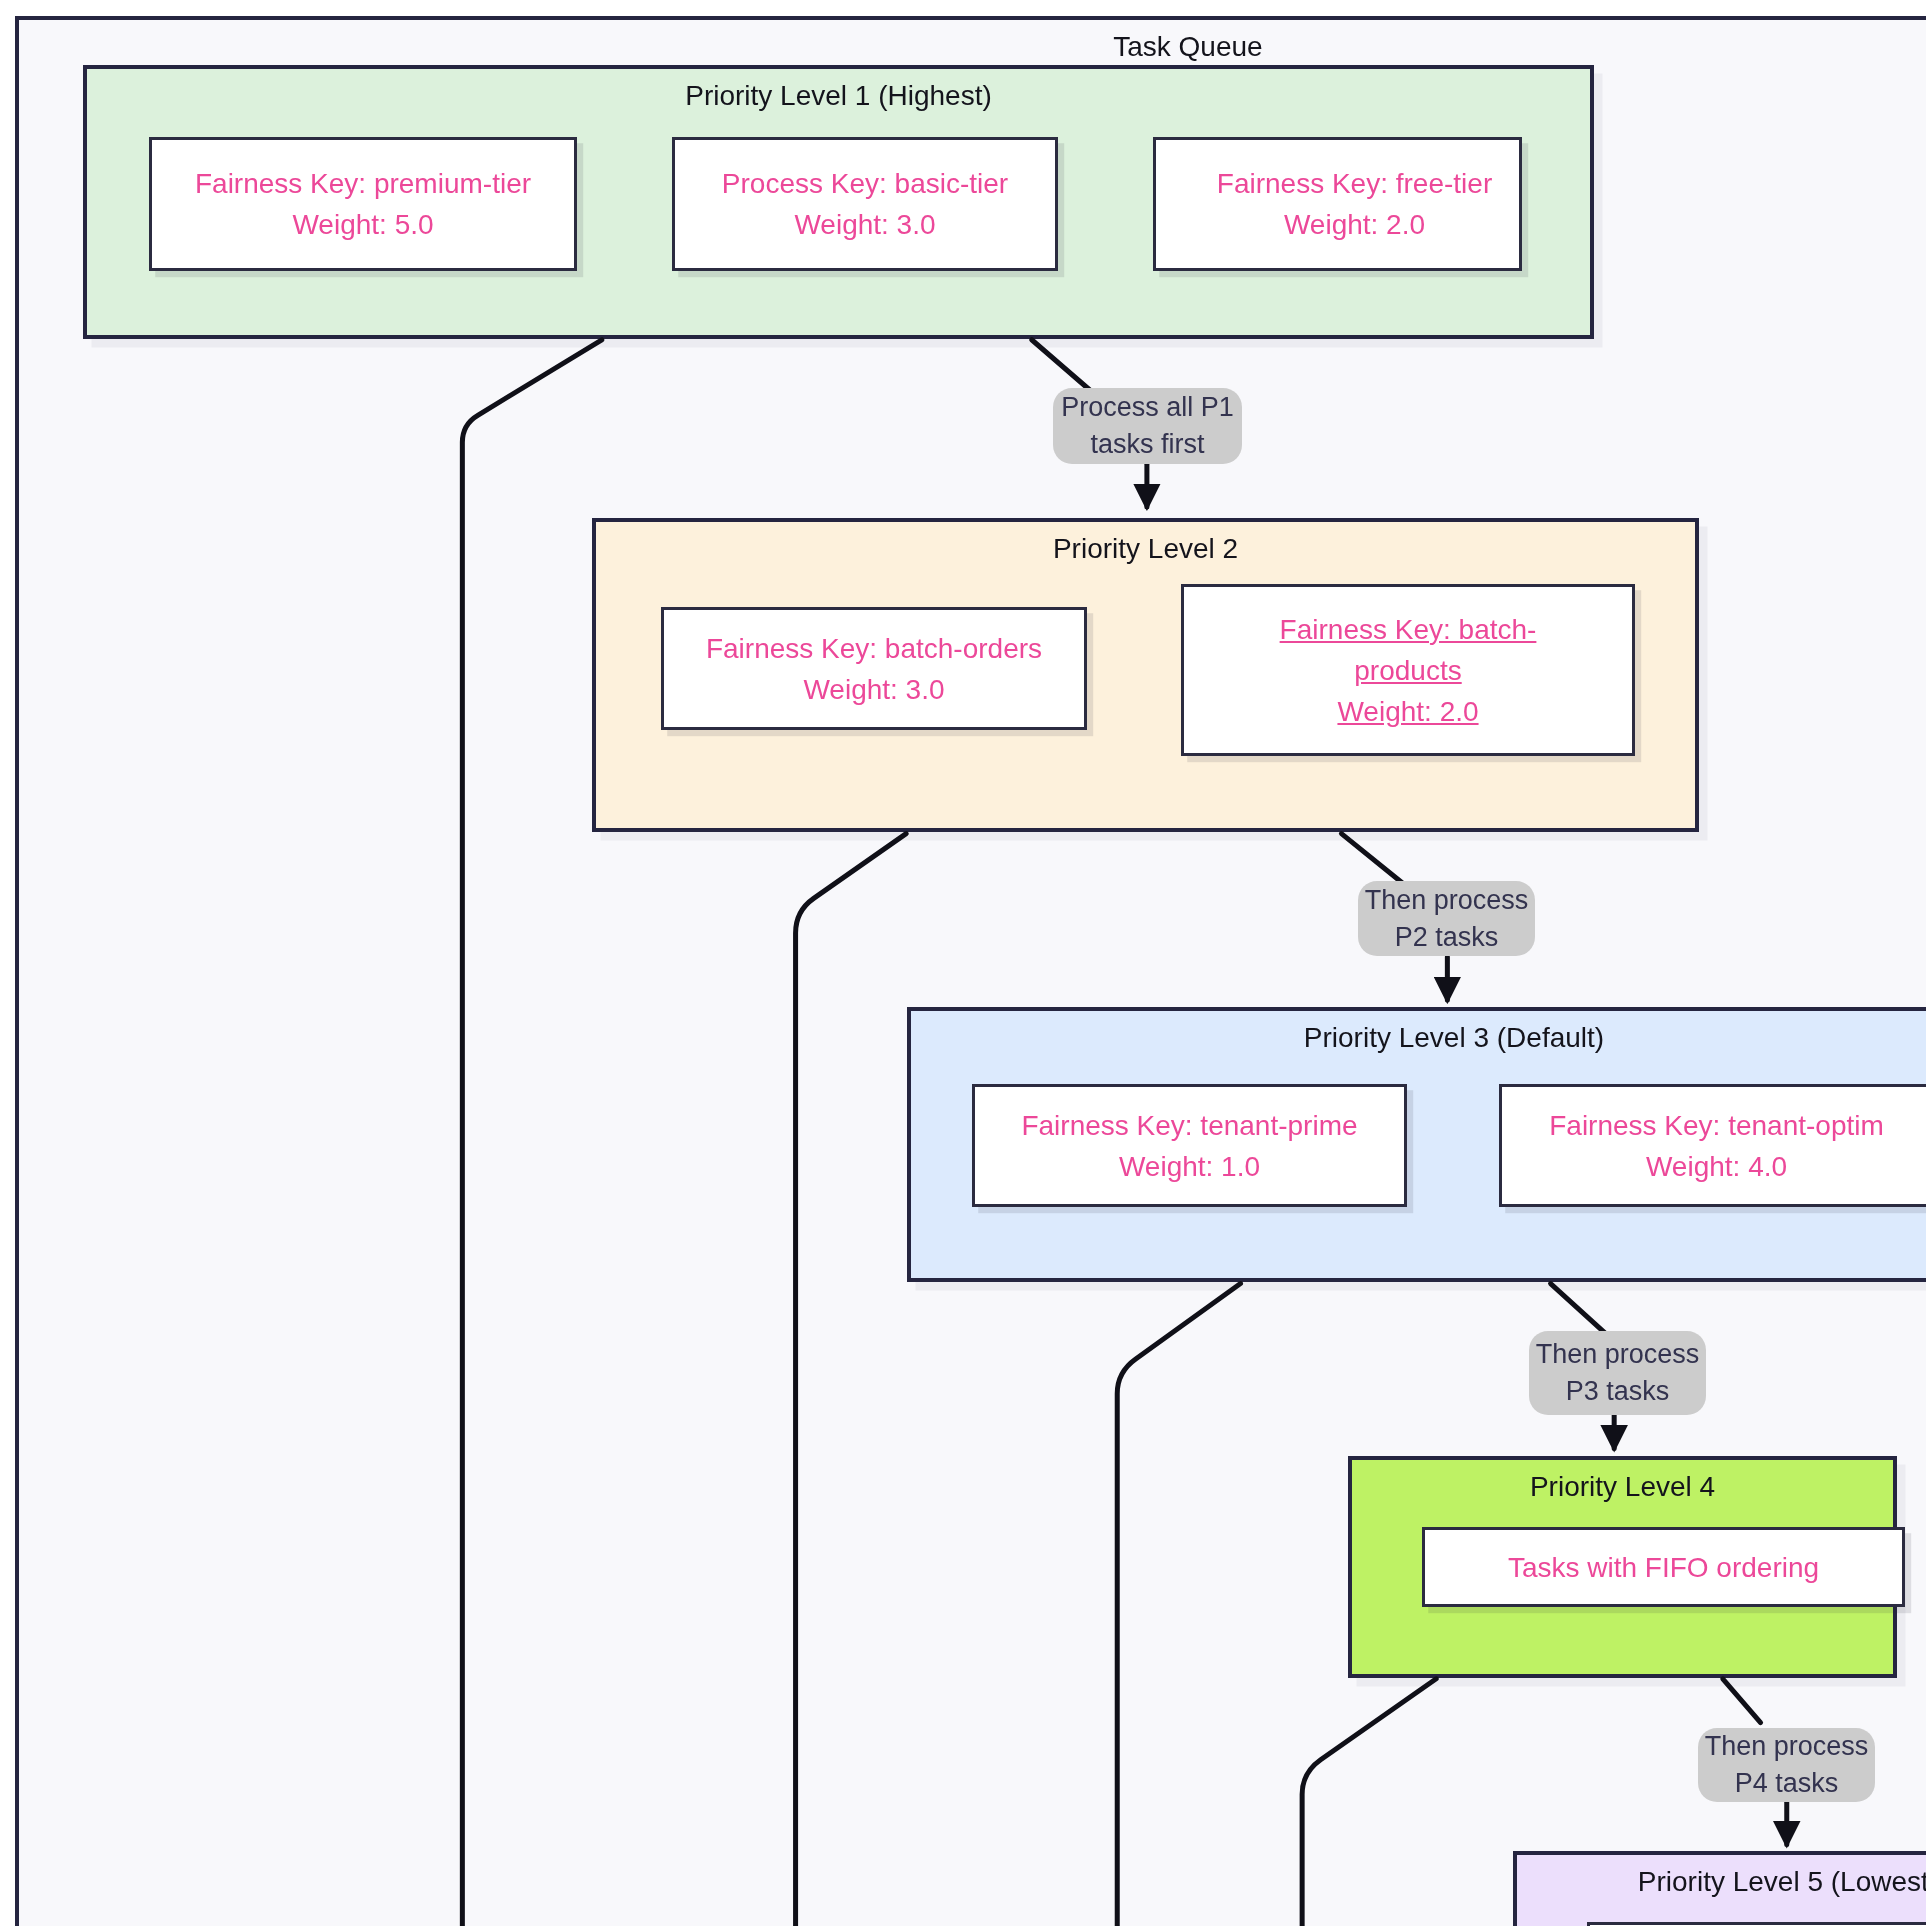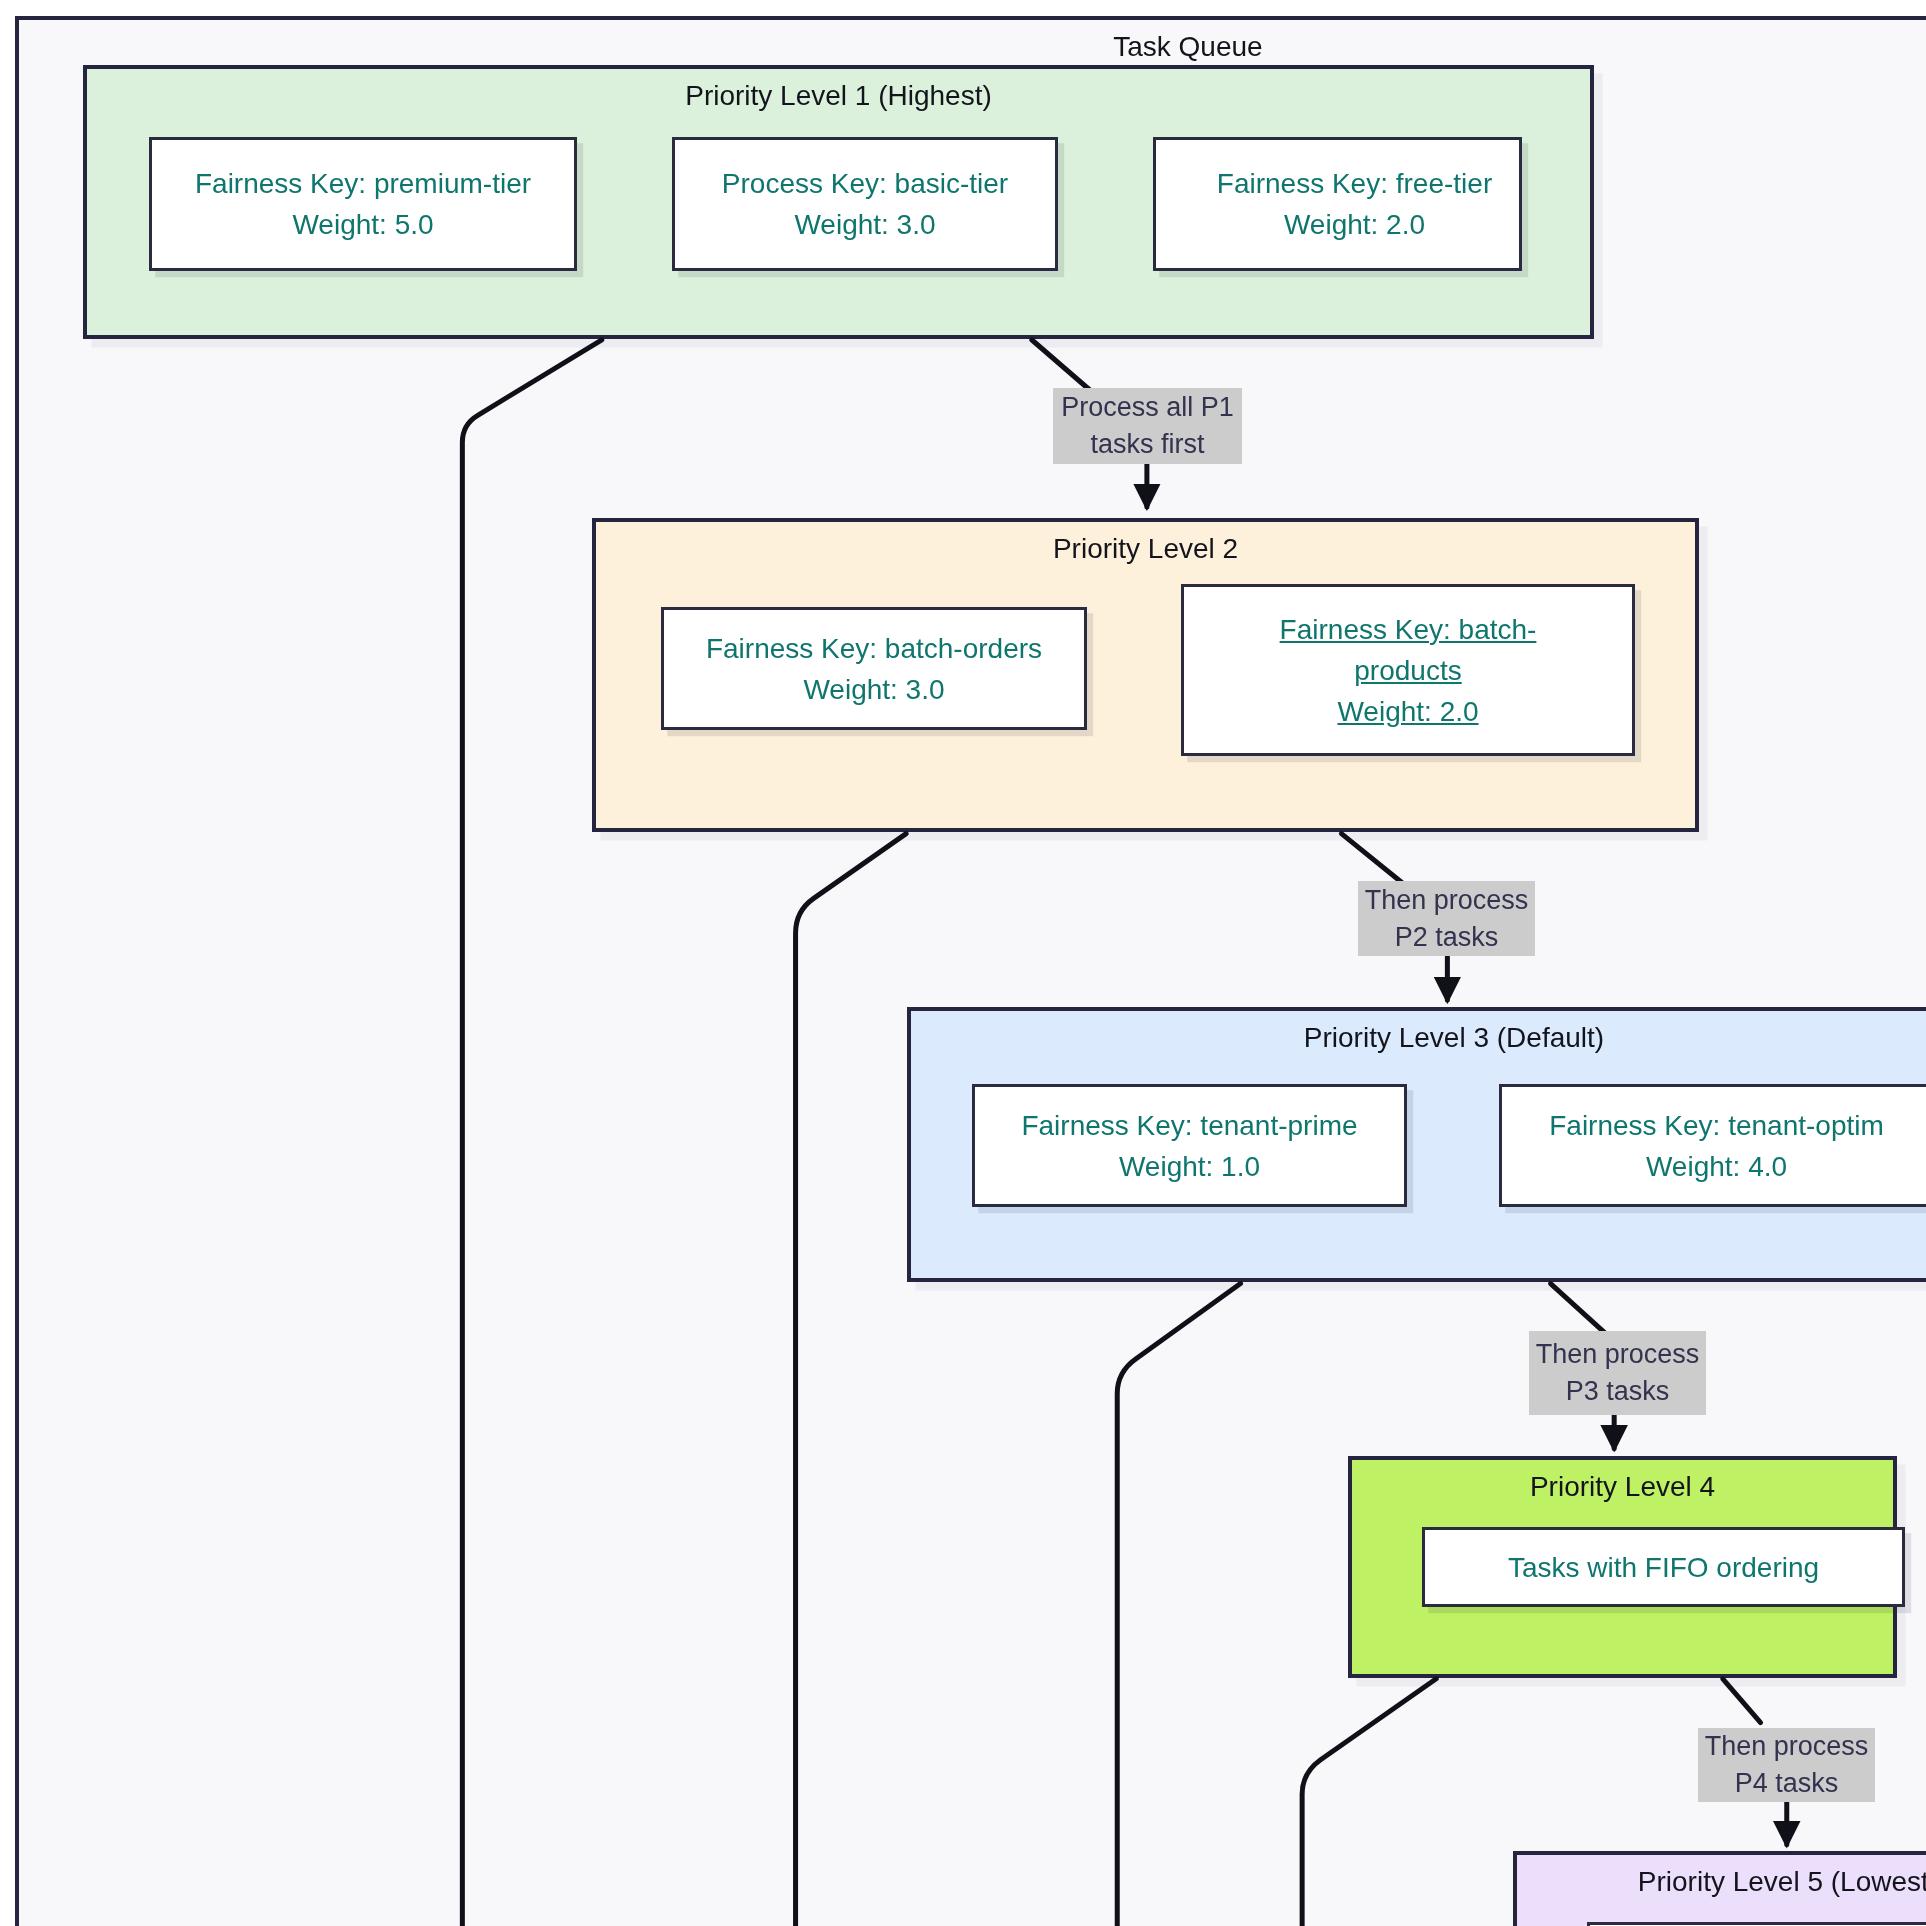--- a/index.html
+++ b/index.html
@@ -13,40 +13,40 @@
     font-size:28px;line-height:35px;color:#14141c;white-space:nowrap;}
   #outer{left:15.4px;top:16px;width:2345px;height:2099px;background:#f8f8fb;}
   #p1{left:83px;top:65px;width:1511px;height:274px;background:#dcf1dc;}
   #p2{left:592px;top:518px;width:1107px;height:314px;background:#fdf1dc;}
   #p3{left:907px;top:1007px;width:1094px;height:275px;background:#dceafd;}
   #p4{left:1348px;top:1456px;width:549px;height:222px;background:#bef264;}
   #p5{left:1513px;top:1851px;width:550px;height:194px;background:#ecdffc;}
   .node{position:absolute;background:#ffffff;border:3.1px solid #2b2b40;box-sizing:border-box;
     box-shadow:6.2px 6.2px 0 rgba(40,40,60,0.12);display:flex;flex-direction:column;
     align-items:center;justify-content:center;text-align:center;
-    font-size:28px;line-height:41px;color:#0f766e;}
+    font-size:28px;line-height:41px;color:#ec4899;}
   .node .inner{max-width:100%;}
   #n-premium{left:149px;top:137px;width:428px;height:134px;}
   #n-basic{left:672px;top:137px;width:386px;height:134px;}
   #n-free{left:1153px;top:137px;width:369px;height:134px;padding-left:34px;}
   #n-batch-orders{left:661px;top:607px;width:426px;height:123px;}
   #n-batch-products{left:1181px;top:584px;width:454px;height:172px;text-decoration:underline;}
   #n-batch-products .inner{width:300px;}
   #n-tenant-prime{left:972px;top:1084px;width:435px;height:123px;}
   #n-tenant-optim{left:1499px;top:1084px;width:435px;height:123px;}
   #n-fifo4{left:1422px;top:1527px;width:483px;height:80px;}
   #n-fifo5{left:1587px;top:1922px;width:399px;height:80px;}
   .edge-label{position:absolute;background:#cccccc;color:#33334f;text-align:center;
     font-size:27px;line-height:37px;display:flex;align-items:center;justify-content:center;}
   #el1{left:1053px;top:388px;width:189px;height:76px;}
   #el2{left:1358px;top:881px;width:177px;height:75px;}
   #el3{left:1529px;top:1331px;width:177px;height:84px;}
   #el4{left:1698px;top:1728px;width:177px;height:74px;}
   #edges{position:absolute;left:0;top:0;z-index:4;pointer-events:none;}
-  .edge-label{z-index:5;}
+  .edge-label{z-index:5;border-radius:19px;}
   .cluster{z-index:1;}
   .node{z-index:2;}
 </style>
 </head>
 <body>
 
 <div id="canvas">
 
   <div id="outer" class="cluster">
     <div class="cluster-title">Task Queue</div>

